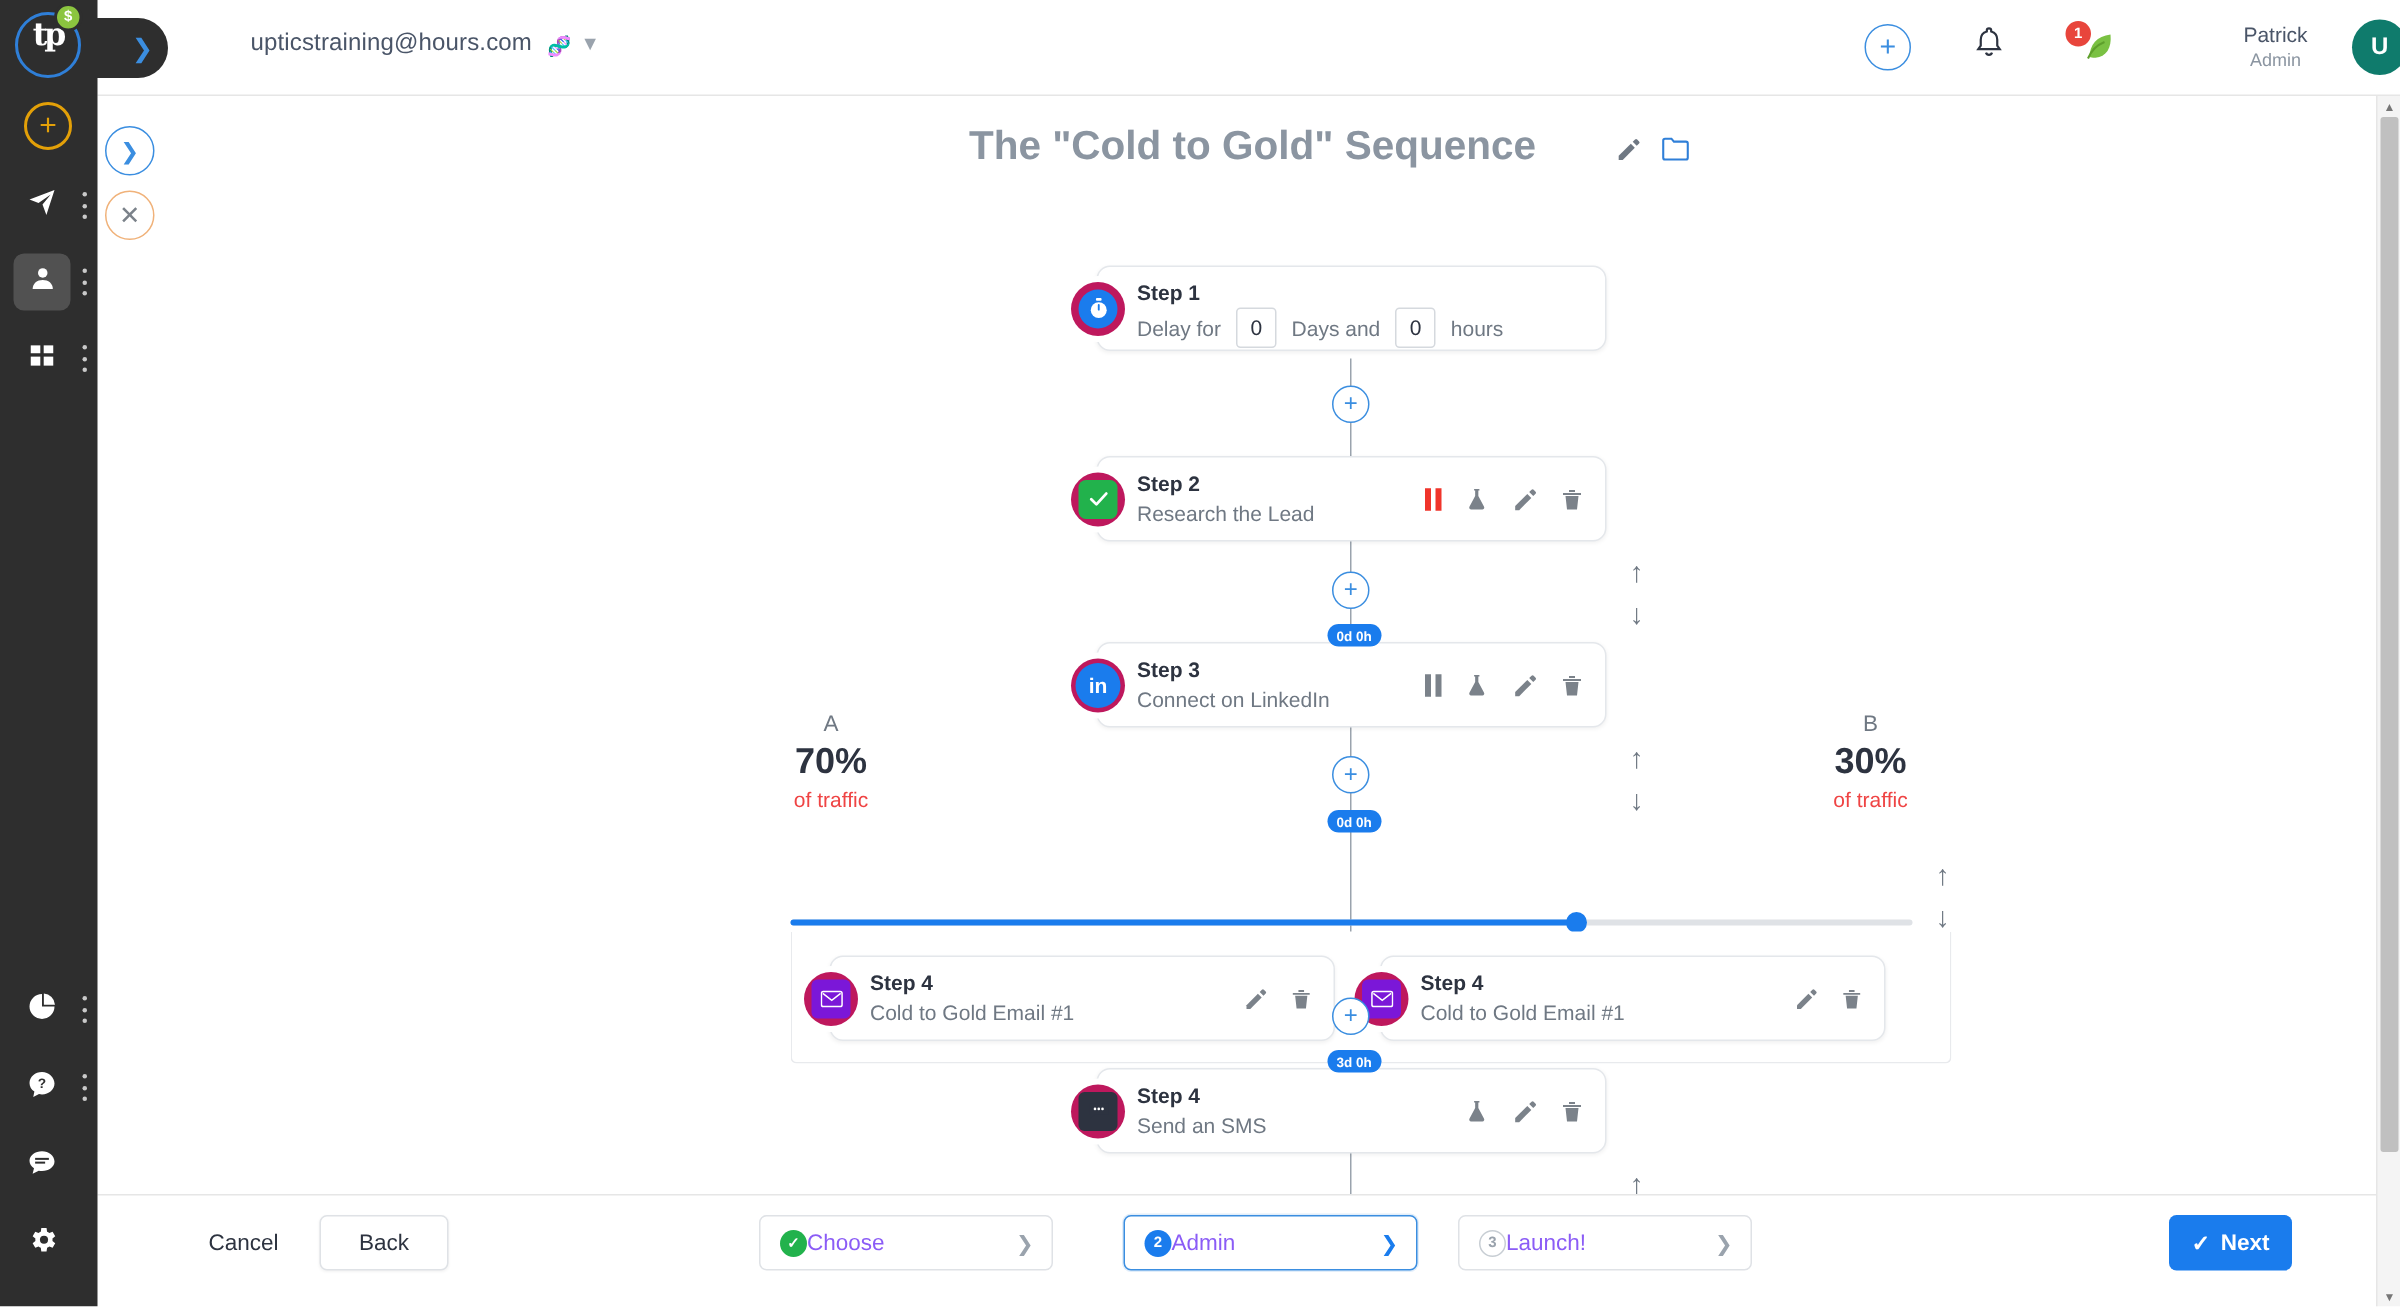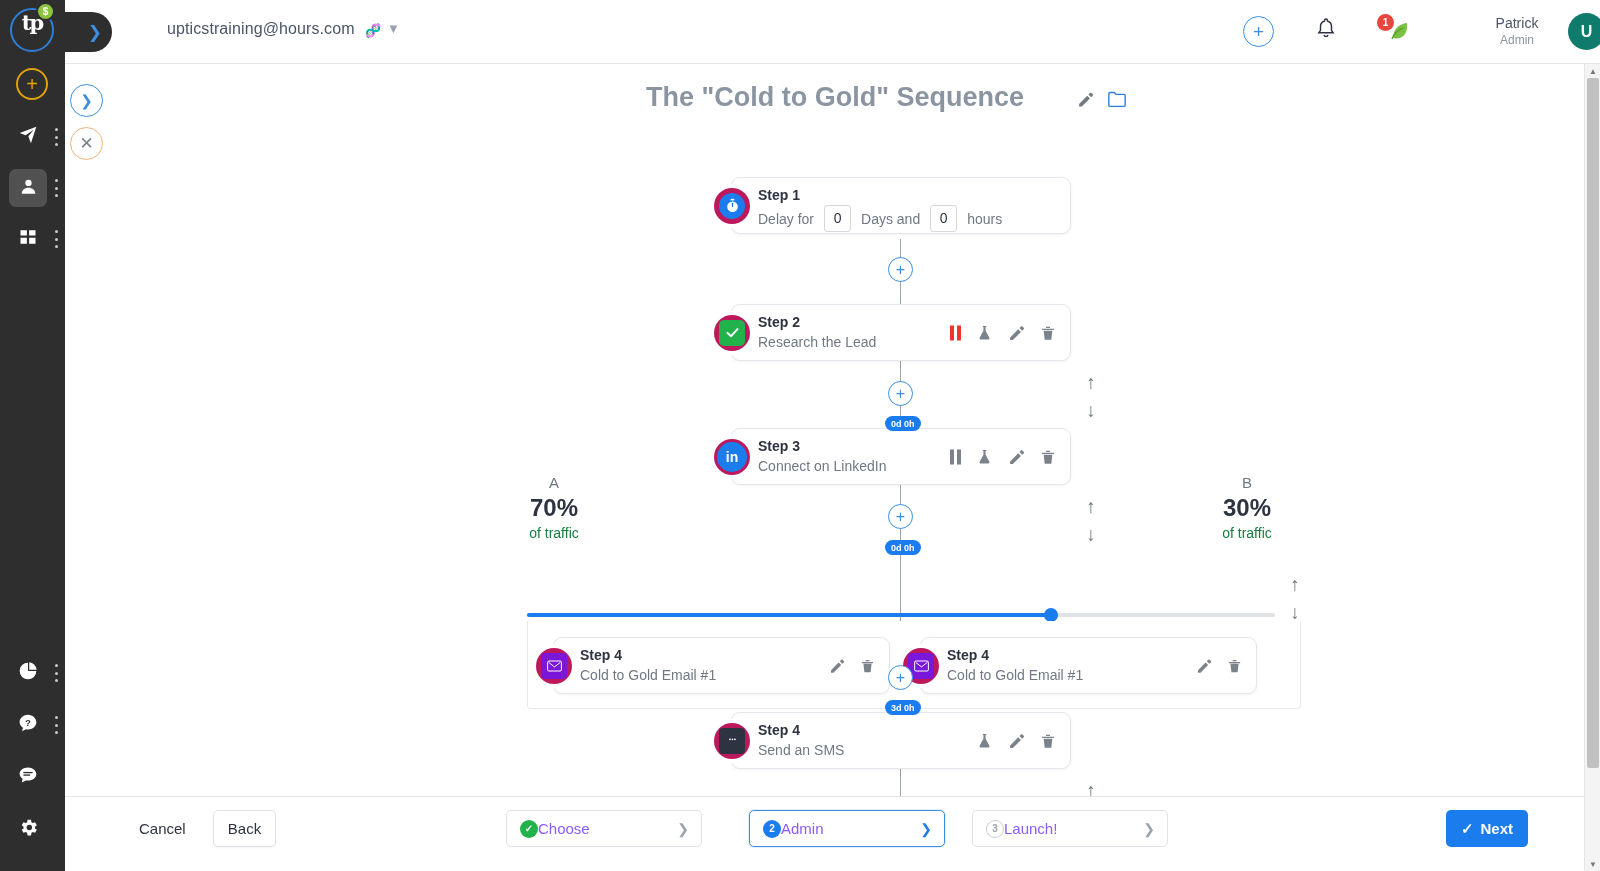--- a/index.html
+++ b/index.html
@@ -220,33 +220,33 @@
     position: absolute; left: 0; top: 0; height: 4px; background: #1a7ced;
     border-radius: 2px;
   }
   .ab-handle {
     position: absolute; top: -5px; width: 14px; height: 14px;
     border-radius: 50%; background: #1a7ced; cursor: pointer;
   }
   .ab-label { position: absolute; text-align: center; width: 140px; }
   .ab-letter { font-size: 15px; color: #6f7883; }
   .ab-pct { font-size: 24px; font-weight: 700; color: #2d3340; margin-top: 3px; }
-  .ab-sub { font-size: 14px; color: #15803d; margin-top: 3px; }
+  .ab-sub { font-size: 14px; color: #ef4444; margin-top: 3px; }
 
   
   .bottombar {
     position: absolute; left: 65px; bottom: 0; right: 0; height: 75px;
     background: #fff; border-top: 1px solid #e6e6e6; z-index: 30;
   }
   .btn-cancel {
     position: absolute; left: 74px; top: 23px;
     font-size: 15px; color: #2d3340; cursor: pointer;
   }
   .btn-back {
-    position: absolute; left: 148px; top: 13px; width: 63px; height: 37px;
+    position: absolute; left: 148px; top: 13px; width: 86px; height: 37px;
     background: #fff; border: 1px solid #dfe2e6; border-radius: 5px;
     display: flex; align-items: center; justify-content: center;
     font-size: 15px; color: #2d3340; cursor: pointer;
     box-shadow: 0 1px 2px rgba(0,0,0,.05);
   }
   .wiz { position: absolute; top: 13px; height: 37px;
     border: 1px solid #dfe2e6; border-radius: 5px; background: #fff;
     display: flex; align-items: center; cursor: pointer; }
   .wiz.current { border: 1px solid #3b8ee0; box-shadow: 0 0 0 1px rgba(59,142,224,.15); }
   .wiz-dot {

